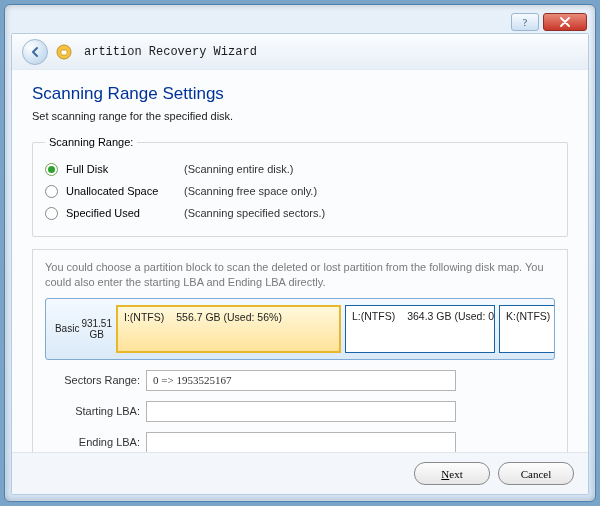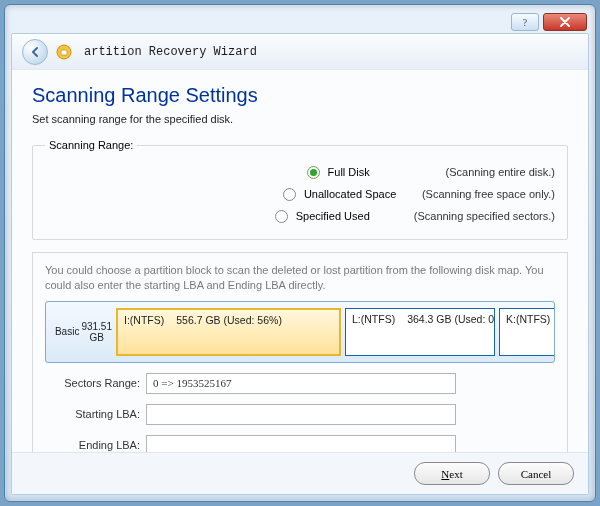--- a/index.html
+++ b/index.html
@@ -37,25 +37,25 @@
   .header{
     height:36px;display:flex;align-items:center;gap:8px;padding:4px 10px;
     background:linear-gradient(#fbfdff,#e7eef6);border-bottom:1px solid #e1e9f1;font-family:Liberation Mono, monospace;
   }
   .back-btn{width:26px;height:26px;border-radius:50%;border:1px solid #9cb9d3;
     background:radial-gradient(circle at 30% 30%, #ffffff, #cfe1f2 60%, #b8cfe5);display:flex;align-items:center;justify-content:center;cursor:pointer;}
   .back-btn svg{display:block;}
   .app-title{font-size:12px;color:#1a1a1a;}
   .app-icon{width:16px;height:16px;display:inline-block;vertical-align:middle;margin-right:4px;}
   .page{padding:14px 20px 0 20px;}
-  .heading{color:var(--heading);font-size:20px;font-weight:400;margin-bottom:6px;}
+  .heading{color:var(--heading);font-size:17px;font-weight:400;margin-bottom:6px;}
   .subhead{font-size:11px;color:#222;margin-bottom:14px;}
   fieldset{border:1px solid var(--groove);border-radius:2px;margin:0 0 12px;padding:10px 12px 12px;}
   legend{padding:0 4px;color:#000;}
-  .radio-row{display:flex;align-items:center;gap:8px;height:22px;justify-content:flex-end;}
+  .radio-row{display:flex;align-items:center;gap:8px;height:22px;}
   .radio{width:13px;height:13px;border-radius:50%;border:1px solid #6fa14f;display:inline-flex;align-items:center;justify-content:center;background:#fff;}
   .radio.unchecked{border-color:#888;}
   .radio.checked::after{content:"";width:7px;height:7px;border-radius:50%;background:#2fa22f;}
   .opt-label{min-width:110px;}
   .opt-desc{color:#333;}
   .block-area{border:1px solid var(--groove);padding:10px 12px 18px;}
   .block-help{color:#7a7a7a;margin-bottom:8px;line-height:1.35;}
   .disk-map{
     border:1px solid #7eaad3;background:linear-gradient(#f3f9ff,#dbeaf8);
     border-radius:3px;padding:6px;display:flex;gap:4px;height:62px;align-items:stretch;overflow:hidden;

